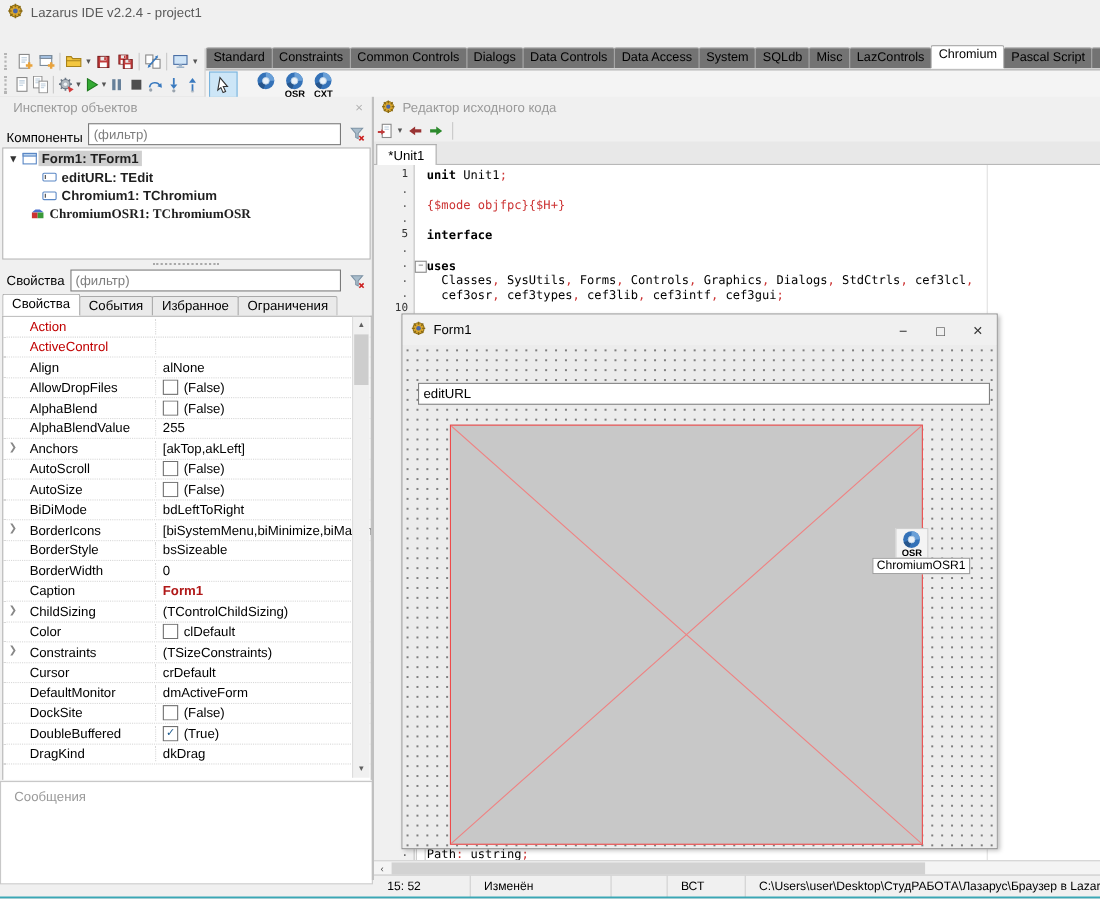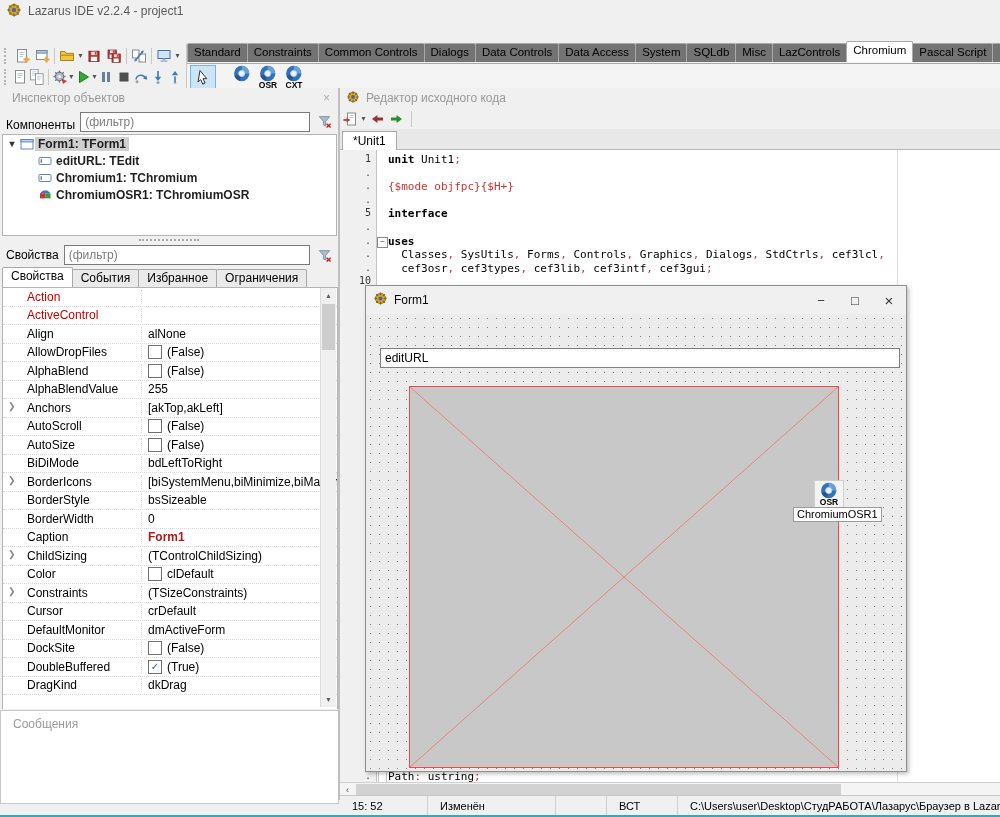--- a/index.html
+++ b/index.html
@@ -382,21 +382,21 @@
       <div class="tree-item" style="padding-left: 20px;">
         <span class="tree-exp"></span>
         <span class="tree-ico">
           <svg width="14" height="14" viewBox="0 0 14 14">
             <rect x="1" y="3.5" width="12" height="7" rx="1" fill="#fff" stroke="#5a87c5"></rect>
             <path d="M3.2 5.2v3.6" stroke="#444"></path>
           </svg>
         </span>
         <span class="lbl">Chromium1: TChromium</span>
       </div>
-      <div class="tree-item" style="padding-left: 20px;">
+      <div class="tree-item" style="padding-left: 9px; font-family: Liberation Serif, serif;">
         <span class="tree-exp"></span>
         <span class="tree-ico">
           <svg width="14" height="14" viewBox="0 0 14 14">
             <path d="M2 5.2l3.2-2.7h4L12.5 5z" fill="#4a6fd0"></path>
             <rect x="2" y="5.2" width="5.2" height="5.2" fill="#cc3333"></rect>
             <rect x="7.2" y="5.2" width="5.3" height="5.2" fill="#3a9a3a"></rect>
           </svg>
         </span>
         <span class="lbl">ChromiumOSR1: TChromiumOSR</span>
       </div>

